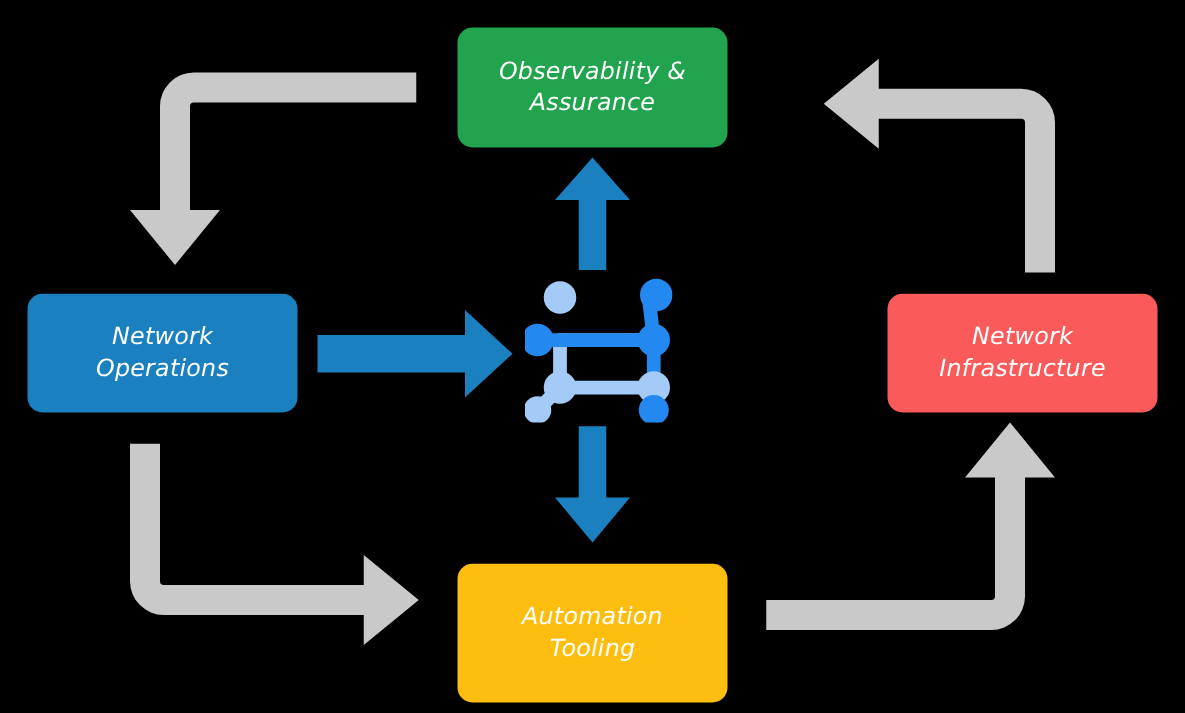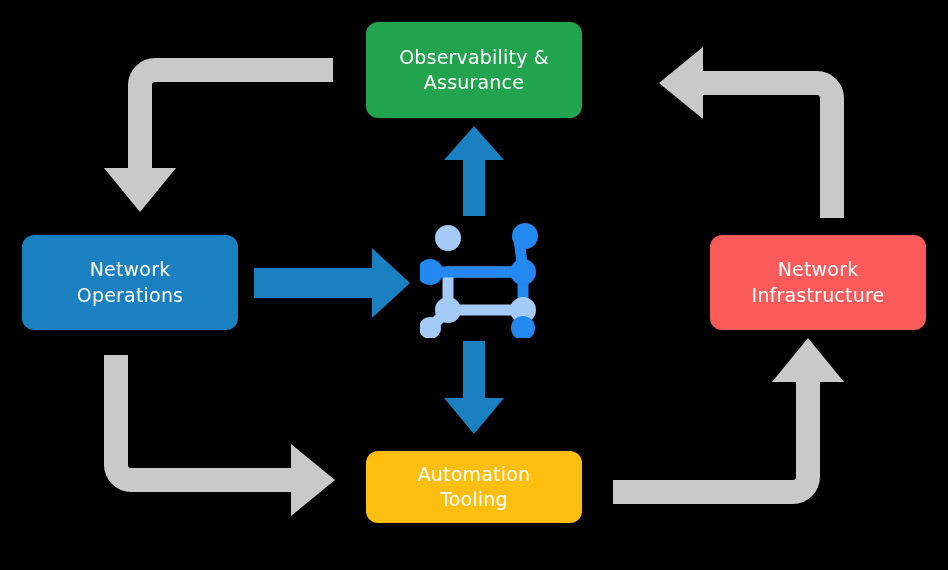--- a/index.html
+++ b/index.html
@@ -32,36 +32,37 @@
     justify-content: center;
     text-align: center;
     color: #ffffff;
     font-size: 19px;
     line-height: 1.32;
     font-weight: 400;
     letter-spacing: 0.2px;
     box-sizing: border-box;
     padding: 16px 10px;
     z-index: 5;
+    font-style: italic;
   }
   .node-label {
     display: block;
     white-space: pre-line;
   }
   #box-observability {
     left: 366px; top: 22px; width: 216px; height: 96px;
   }
   #box-network-operations {
     left: 22px; top: 235px; width: 216px; height: 95px;
   }
   #box-network-infrastructure {
     left: 710px; top: 235px; width: 216px; height: 95px;
   }
   #box-automation-tooling {
-    left: 366px; top: 451px; width: 216px; height: 72px;
+    left: 366px; top: 451px; width: 216px; height: 111px;
   }
   #center-icon {
     position: absolute;
     left: 420px;
     top: 220px;
     width: 118px;
     height: 118px;
     z-index: 6;
   }
 </style>

